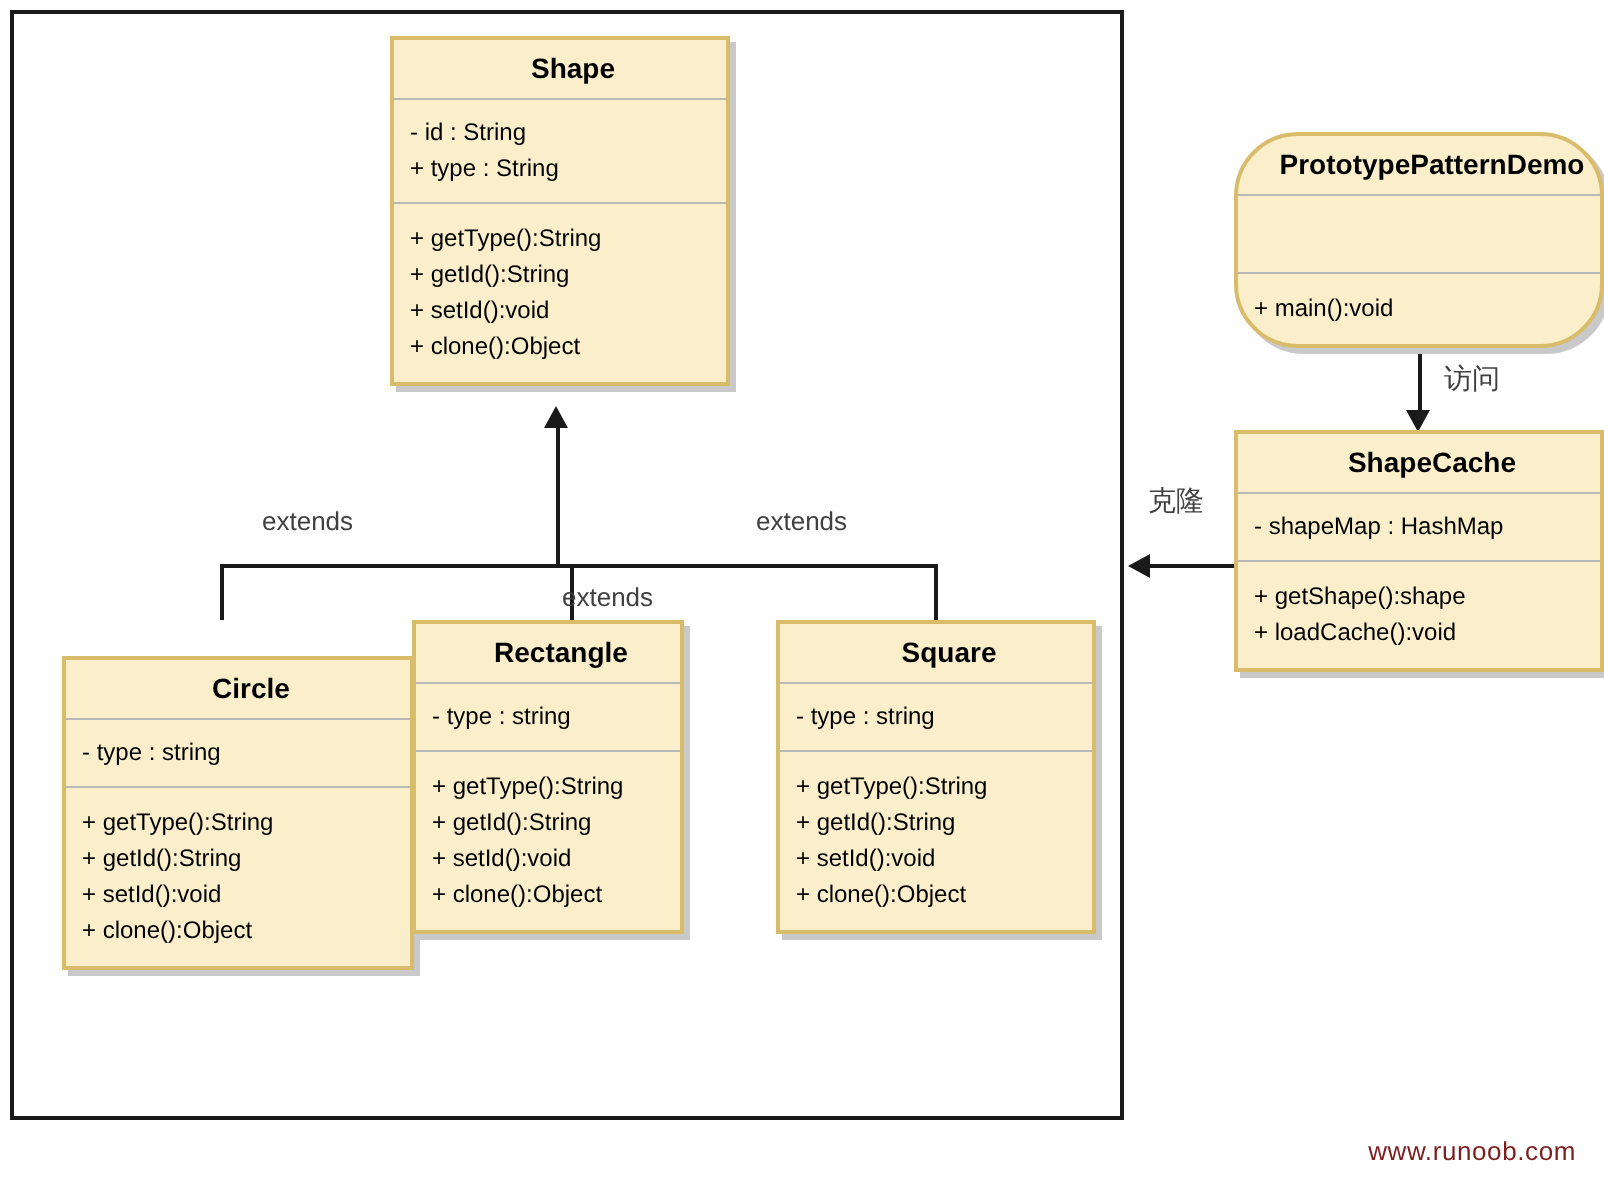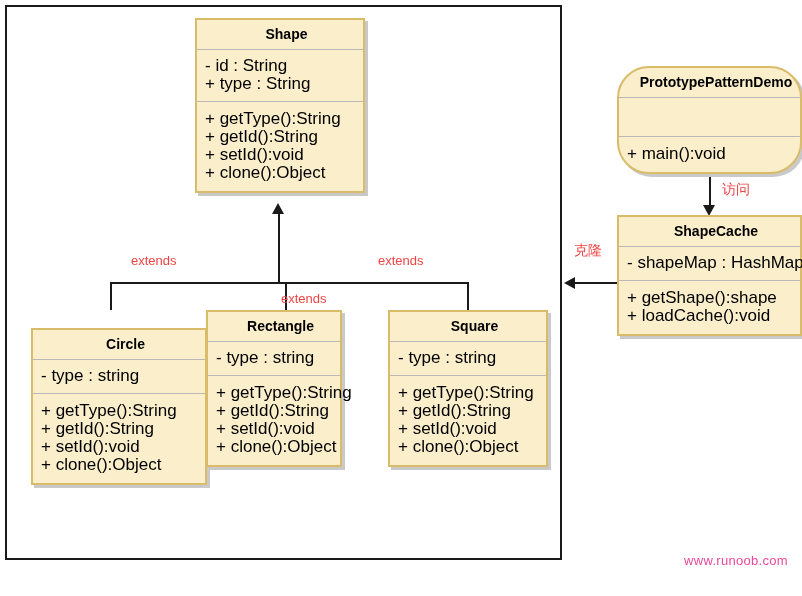--- a/index.html
+++ b/index.html
@@ -51,21 +51,21 @@
     padding: 7px 8px 8px 8px;
   }
   .uml-attrs.empty {
     padding: 0;
     height: 38px;
   }
   .uml-ops {
     padding: 8px 8px 9px 8px;
   }
   .uml-line {
-    font-size: 17px;
+    font-size: 12px;
     line-height: 18px;
     white-space: nowrap;
   }
 
   
   #class-shape      { left: 195px; top: 18px;  width: 170px; }
   #class-circle     { left: 31px;  top: 328px; width: 176px; }
   #class-rectangle  { left: 206px; top: 310px; width: 136px; }
   #class-square     { left: 388px; top: 310px; width: 160px; }
   #class-demo       { left: 617px; top: 66px;  width: 185px; border-radius: 32px; }
@@ -109,36 +109,36 @@
     border-bottom: 6px solid transparent;
     border-right: 11px solid #1a1a1a;
     z-index: 3;
   }
 
   
   .edge-label {
     position: absolute;
     font-size: 13px;
     line-height: 15px;
-    color: #ef4444;
+    color: #404040;
     background: transparent;
     white-space: nowrap;
     z-index: 4;
   }
   .edge-label.cjk {
     font-size: 14px;
   }
 
   
   .watermark {
     position: absolute;
     right: 14px;
-    bottom: 28px;
+    bottom: 13px;
     font-size: 13px;
-    color: #ec4899;
+    color: #7f1d1d;
     letter-spacing: 0.3px;
     white-space: nowrap;
     z-index: 1;
   }
 </style>
 </head>
 <body>
 
 <div class="package-frame"></div>
 

